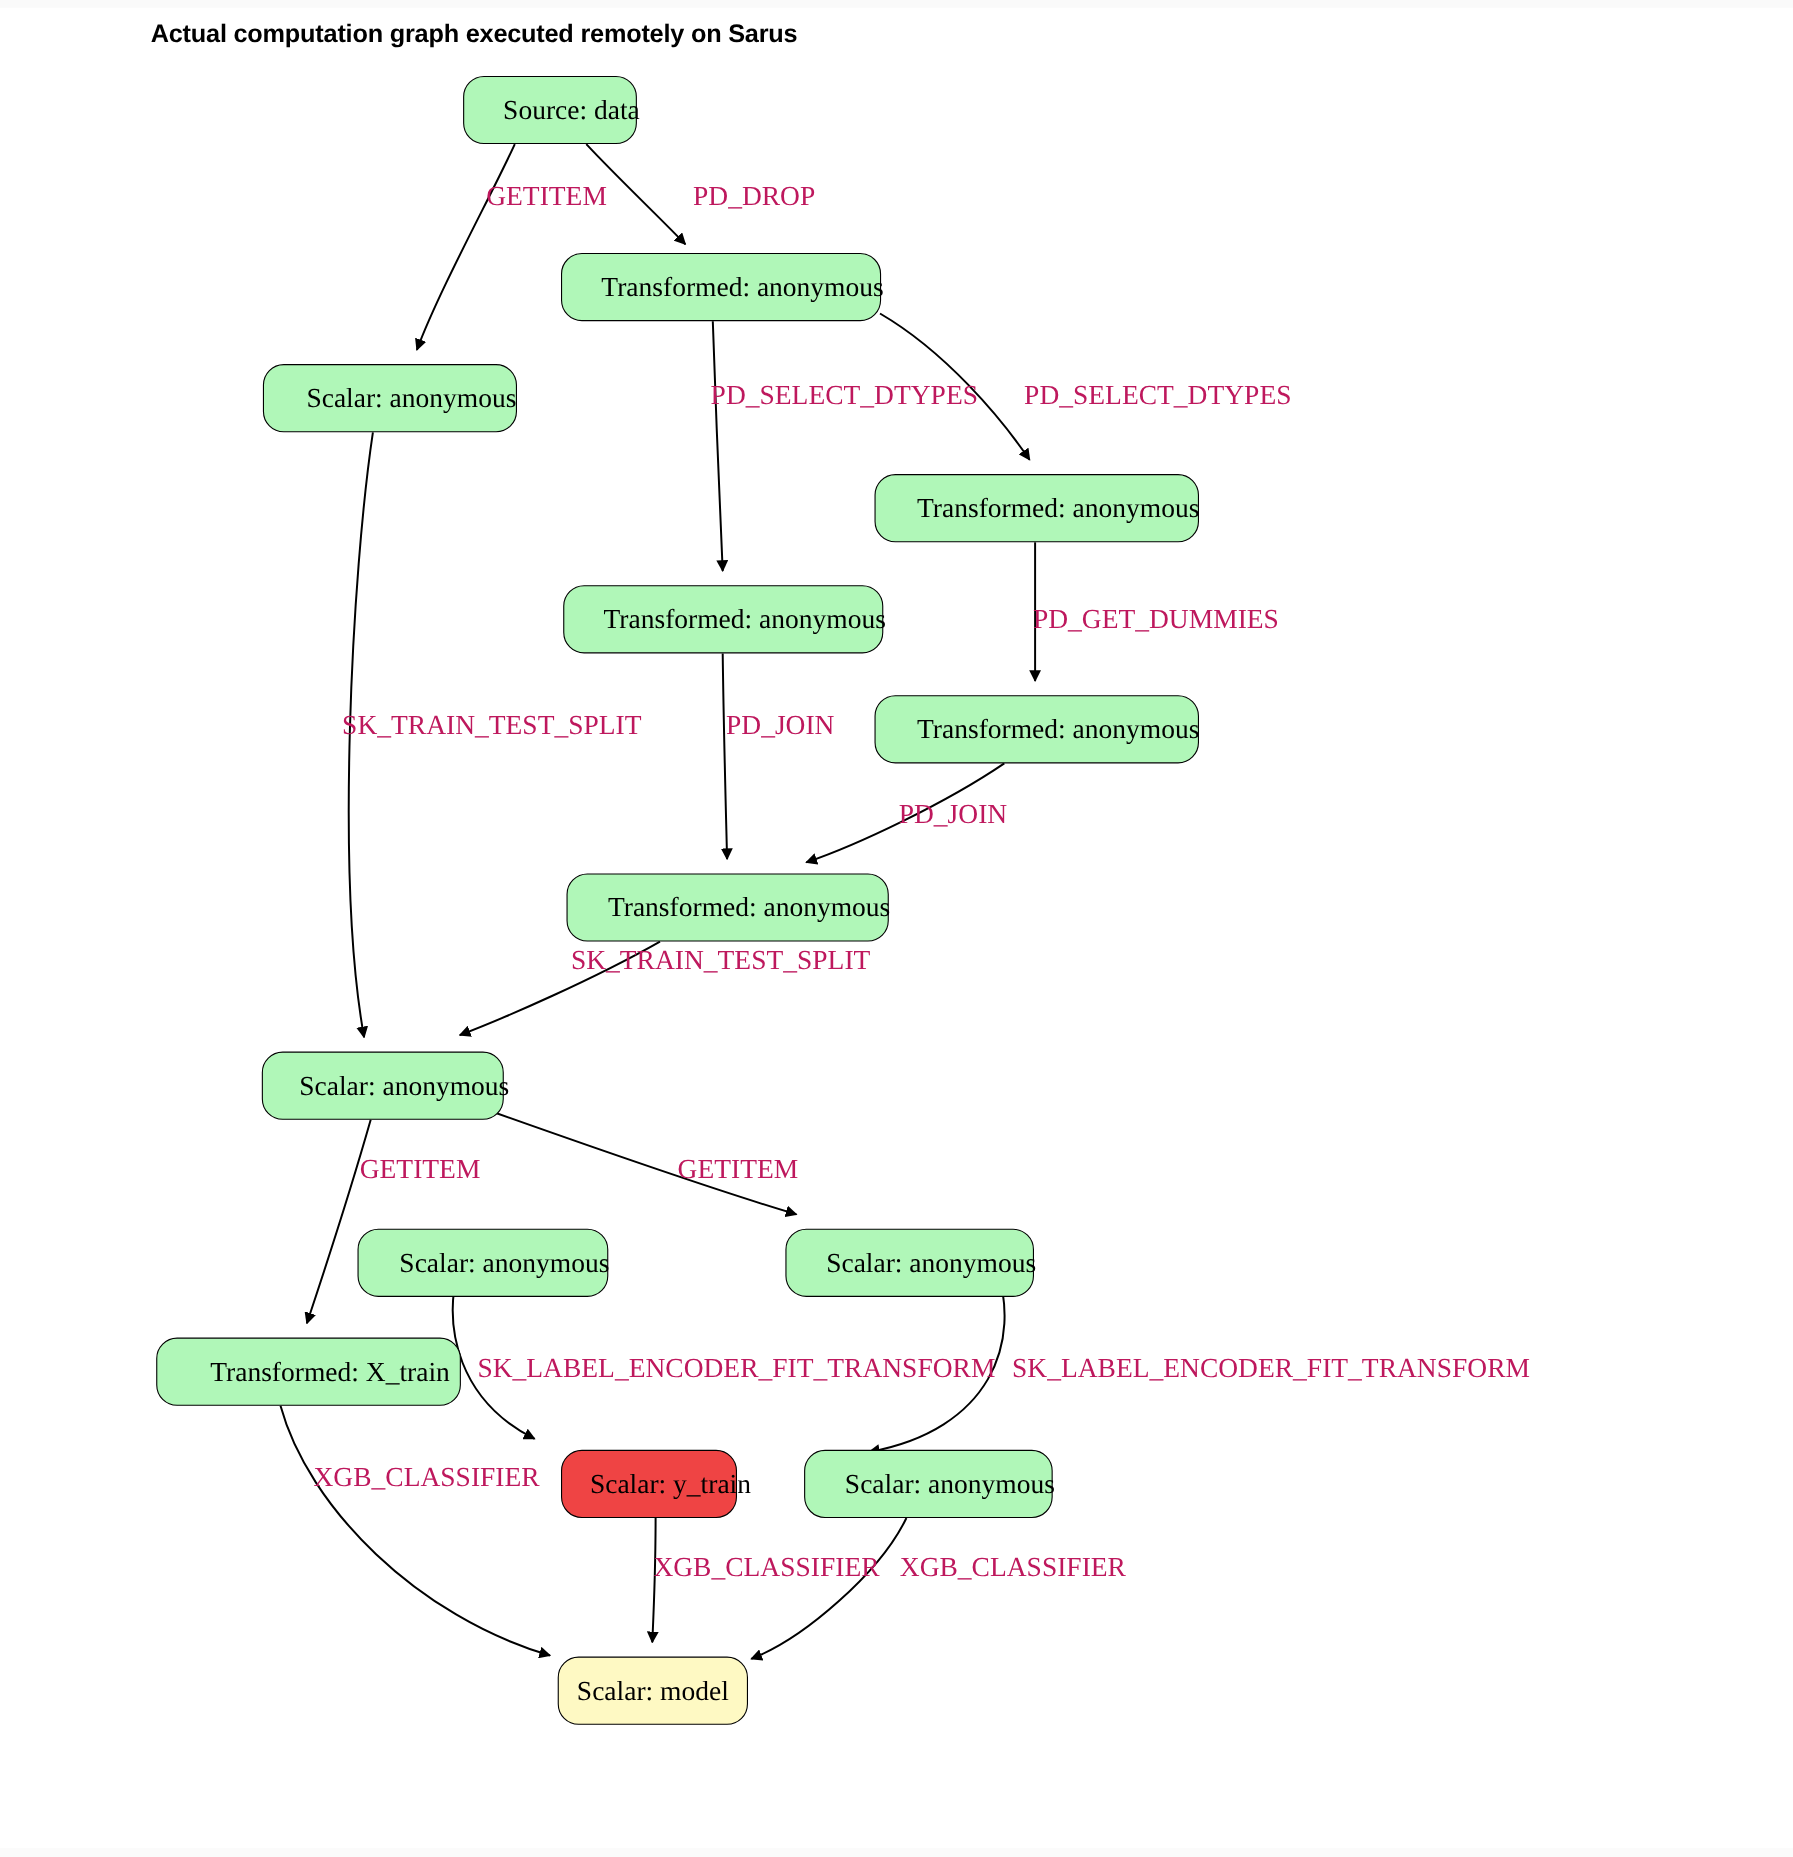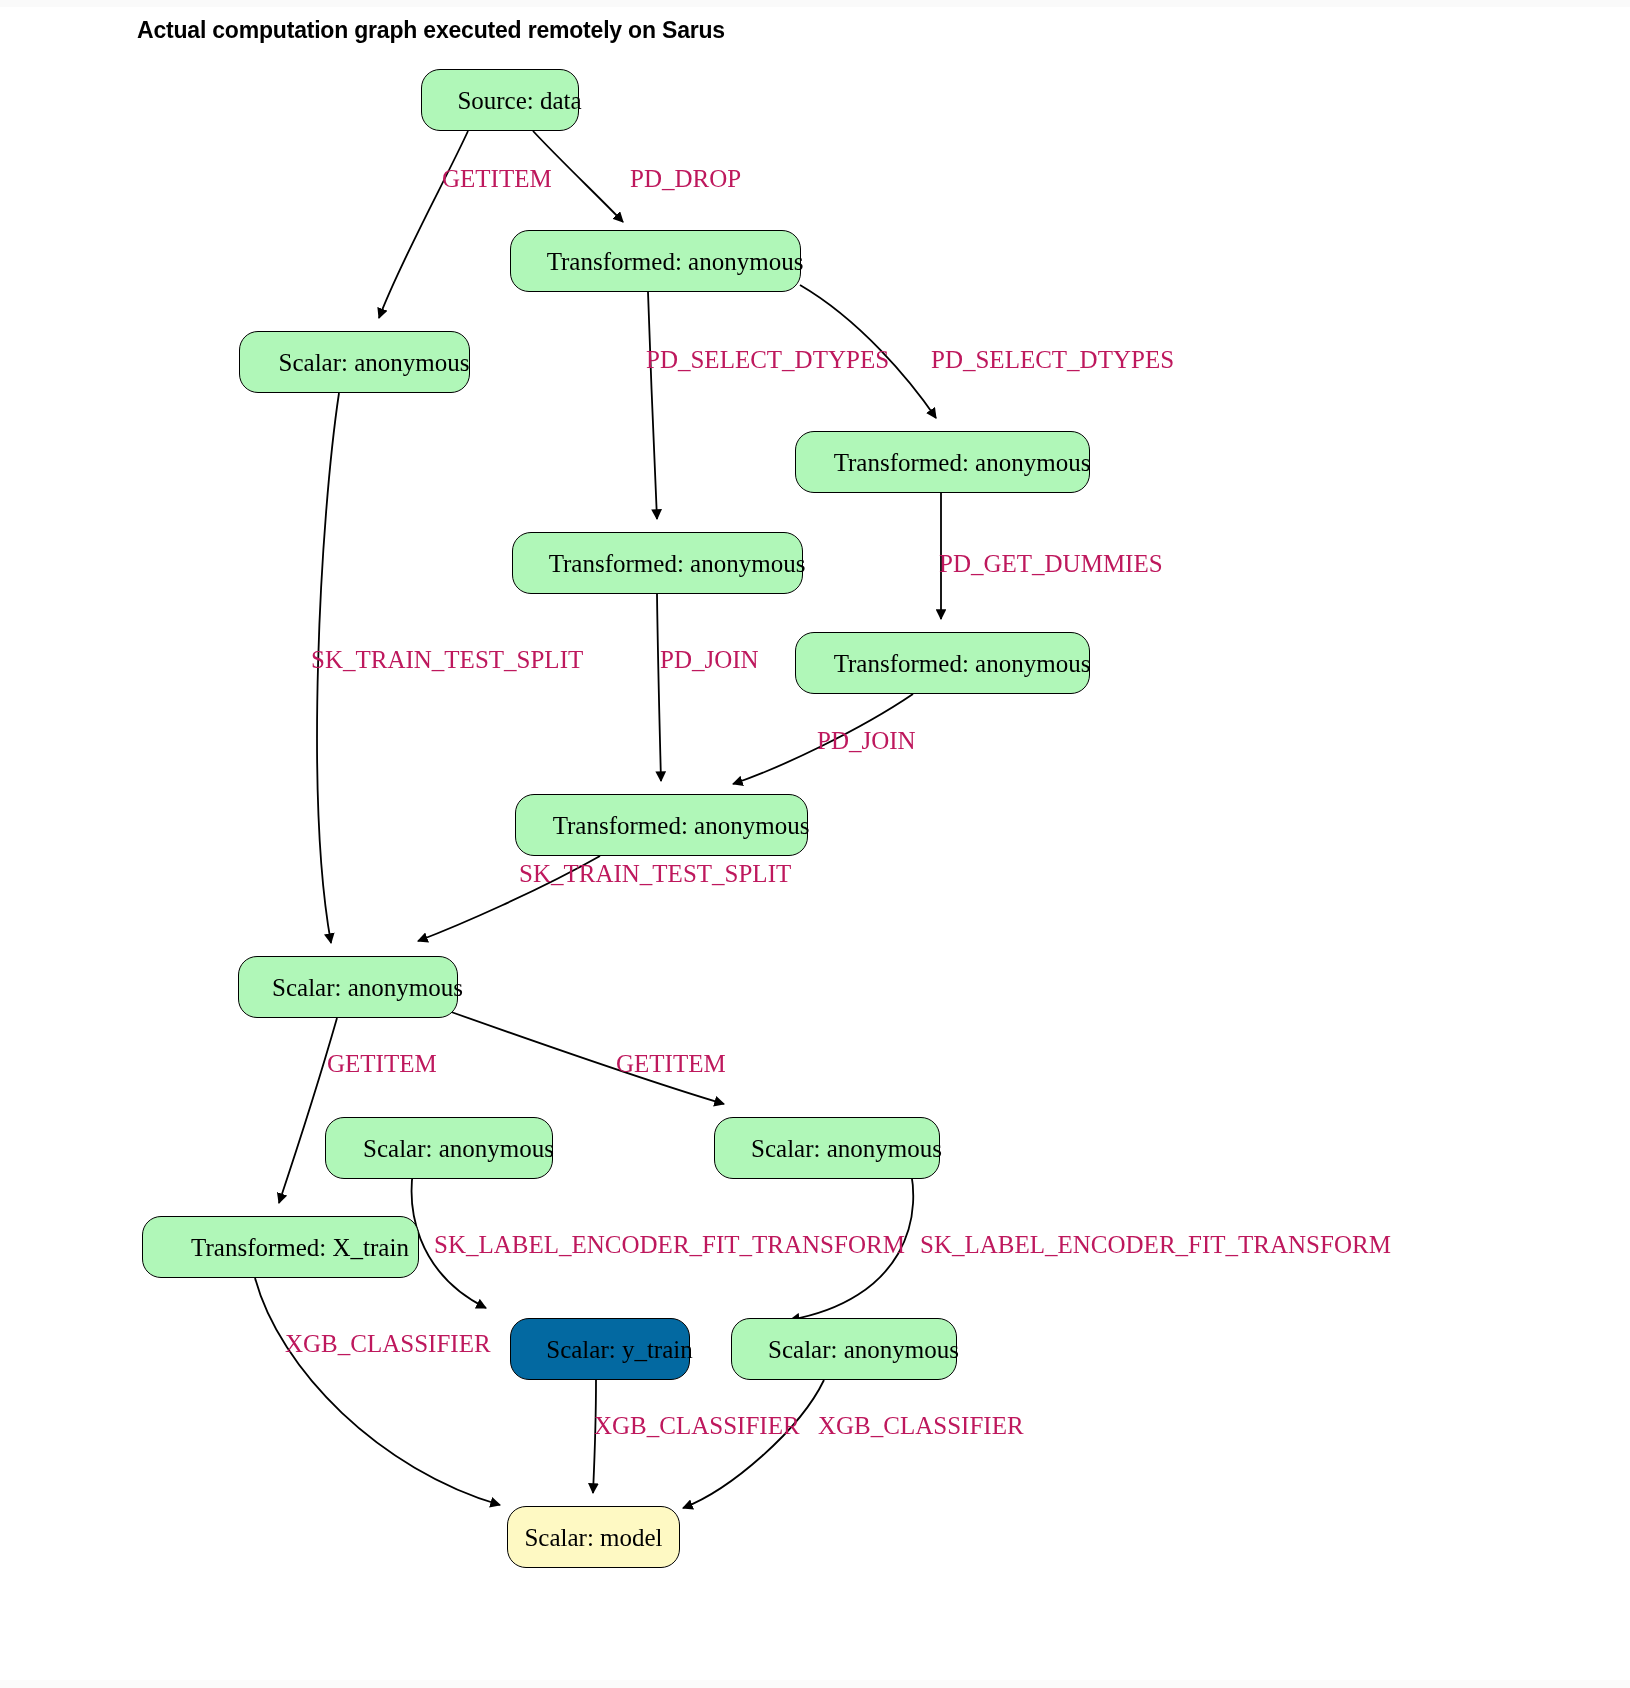--- a/index.html
+++ b/index.html
@@ -140,21 +140,21 @@
       </div>
       <div class="node node-green" style="left: 325px; top: 1117px; width: 228px; height: 62px; background: rgb(176, 247, 184);">
         <span>Scalar: anonymous</span>
       </div>
       <div class="node node-green" style="left: 714px; top: 1117px; width: 226px; height: 62px; background: rgb(176, 247, 184);">
         <span>Scalar: anonymous</span>
       </div>
       <div class="node node-green" style="left: 142px; top: 1216px; width: 277px; height: 62px; background: rgb(176, 247, 184);">
         <span>Transformed: X_train</span>
       </div>
-      <div class="node node-green" style="left: 510px; top: 1318px; width: 180px; height: 62px; background: #0369a1;">
+      <div class="node node-green" style="left: 510px; top: 1318px; width: 160px; height: 62px; background: #ef4444;">
         <span>Scalar: y_train</span>
       </div>
       <div class="node node-green" style="left: 731px; top: 1318px; width: 226px; height: 62px; background: rgb(176, 247, 184);">
         <span>Scalar: anonymous</span>
       </div>
       <div class="node node-orange" style="left: 507px; top: 1506px; width: 173px; height: 62px; background: #fef9c3;">
         <span>Scalar: model</span>
       </div>
     </div>
   <div id="labels-layer">

